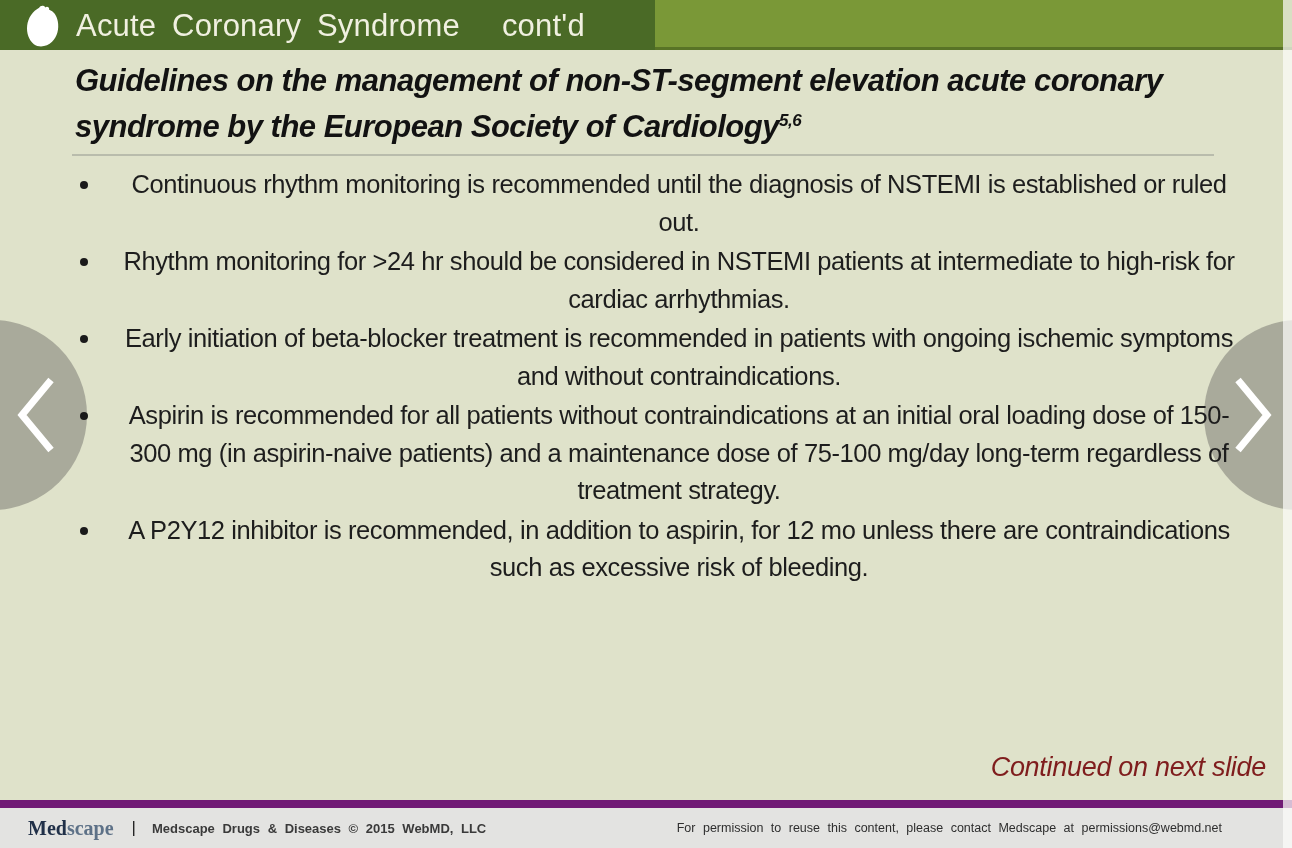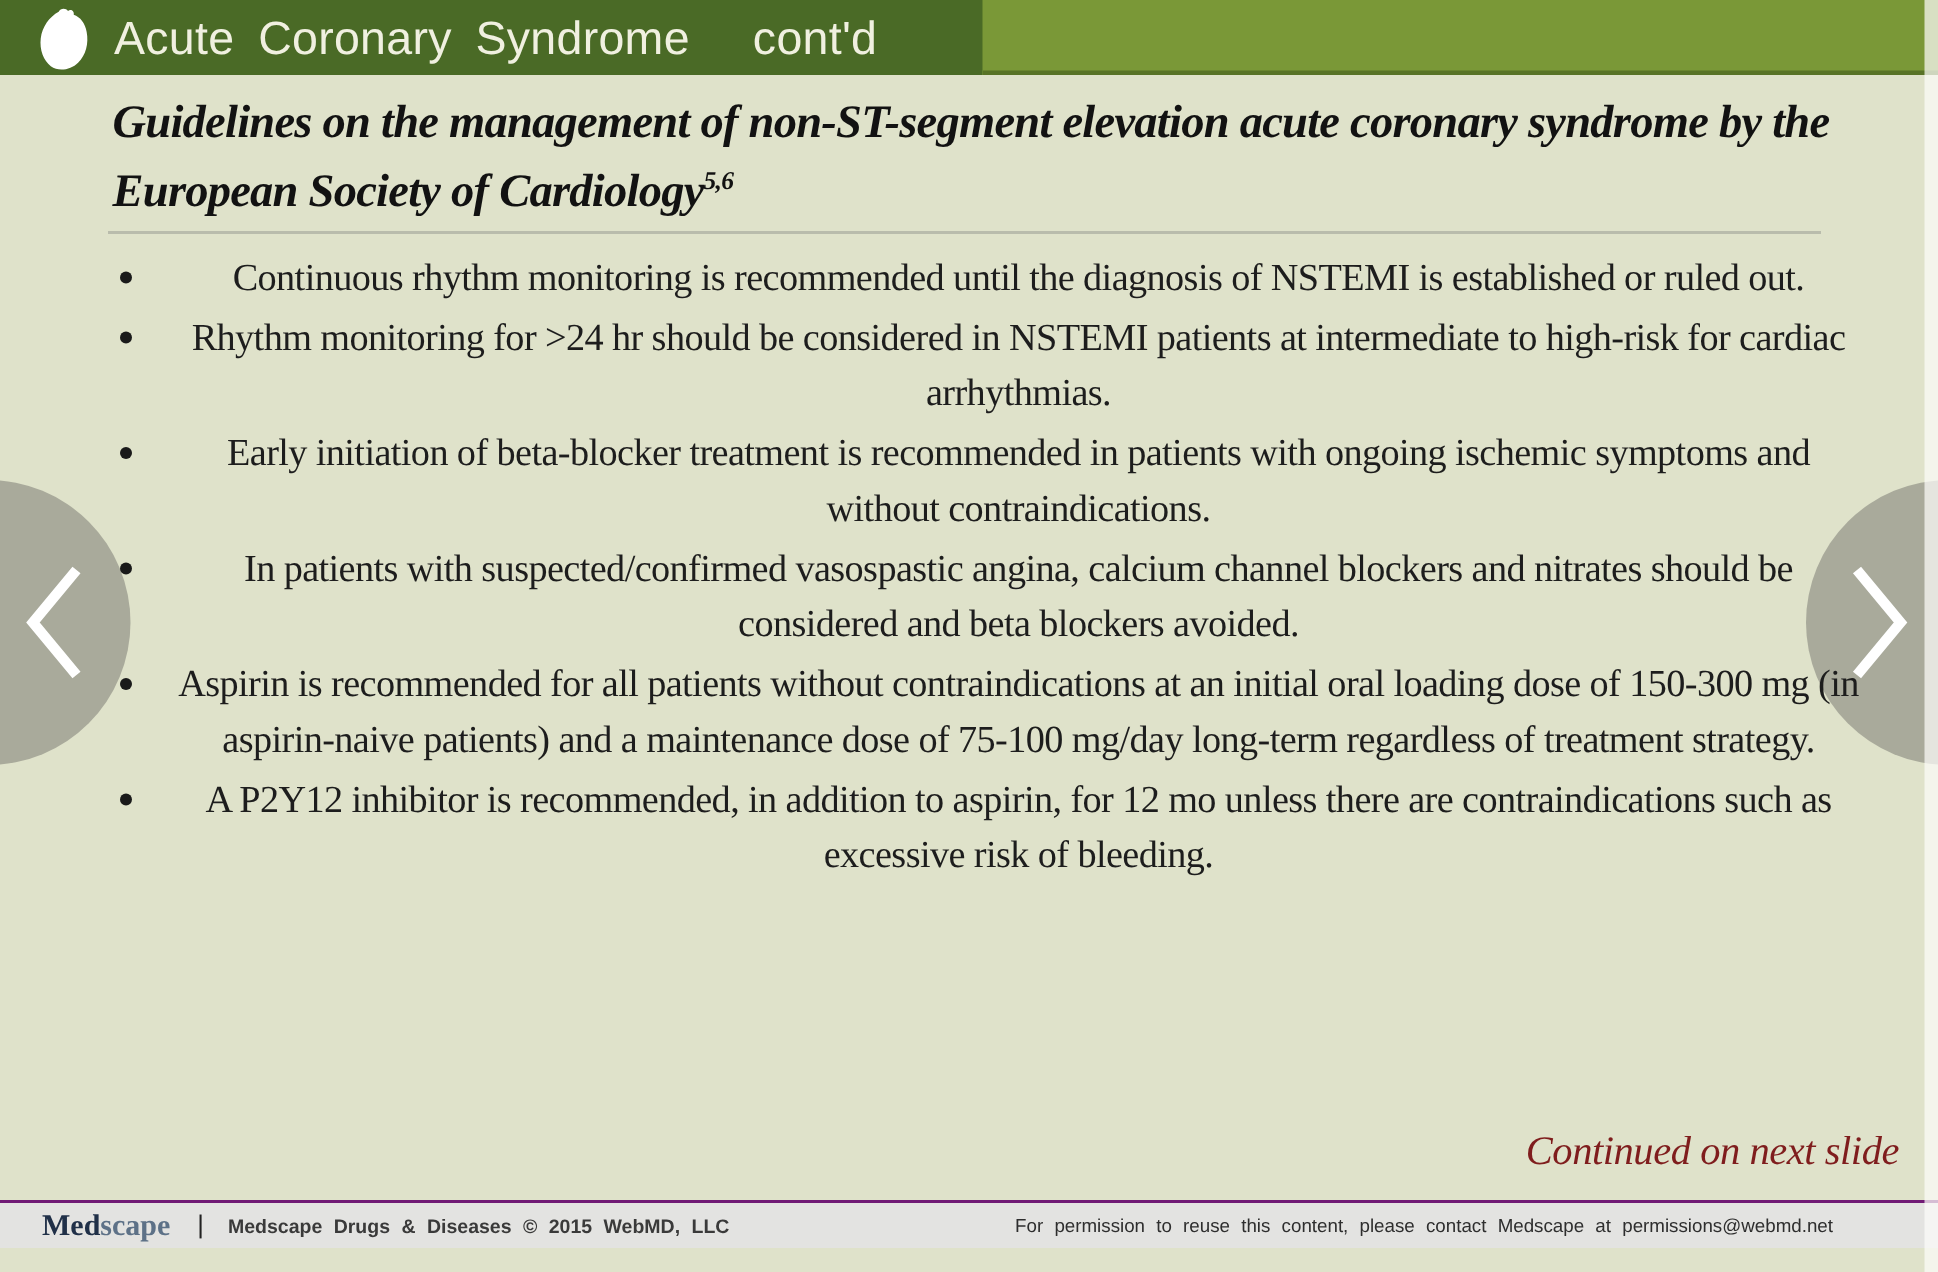--- a/index.html
+++ b/index.html
@@ -20,40 +20,40 @@
   .slide { position:absolute; top:50px; left:0; width:100%; height:750px; background:#dfe2ca; }
 
   .nav-circle { position:absolute; width:190px; height:190px; border-radius:50%;
                 background:#a9aa9b; z-index:1; cursor:pointer; }
   .nav-prev { left:-103px; top:270px; }
   .nav-next { left:1204px; top:270px; }
   .nav-circle svg { position:absolute; }
   .nav-prev svg { left:118px; top:56px; }
   .nav-next svg { left:28px; top:56px; }
 
-  .slide-layer { position:absolute; inset:0; z-index:2; pointer-events:none;font-family:Liberation Serif, serif; }
+  .slide-layer { position:absolute; inset:0; z-index:2; pointer-events:none; }
 
   .slide-title { position:absolute; left:75px; top:8px; width:1196px;
                  font-style:italic; font-weight:bold; font-size:31px; line-height:46px;
                  color:#121212; letter-spacing:-0.5px; }
   .slide-title sup { font-size:0.55em; vertical-align:super; line-height:0; }
 
   .rule { position:absolute; left:72px; top:104px; width:1142px; height:2px; background:#b9bcac; }
 
   .bullets { position:absolute; left:78px; top:116px; width:1162px; list-style:none; }
   .bullets li { position:relative; padding-left:40px; margin-bottom:2px;
                 font-size:25.5px; line-height:37.5px; color:#1d1d1d; letter-spacing:-0.4px;text-align:center; }
   .dot { position:absolute; left:2px; top:15px; width:8px; height:8px; border-radius:50%; background:#1a1a1a; }
 
   .continued { position:absolute; top:702px; right:26px; font-style:italic;
                font-size:27px; color:#7f1d1d; letter-spacing:-0.3px; }
 
   
-  .footer { position:absolute; left:0; top:800px; width:100%; height:32px;
-            background:#e3e3e1; border-top:2px solid #701a75;
+  .footer { position:absolute; left:0; top:800px; width:100%; height:48px;
+            background:#e3e3e1; border-top:8px solid #701a75;
             display:flex; align-items:center; z-index:5; }
   .logo { margin-left:28px; font-family:"Liberation Serif", serif; font-size:20px;
           font-weight:bold; white-space:nowrap; }
   .logo-med { color:#203048; }
   .logo-scape { color:#5d7187; }
   .footer-sep { margin:0 16px 0 18px; color:#222222; font-size:17px; }
   .attribution { font-size:13px; font-weight:bold; color:#3a3a3a; word-spacing:4px; white-space:nowrap; }
   .permission { margin-left:auto; margin-right:70px; font-size:12.5px; color:#2e2e2e;
                 word-spacing:4px; white-space:nowrap;padding-left:12px; }
 
@@ -95,21 +95,20 @@
       <h1 class="slide-title">
         <span>Guidelines on the management of non-ST-segment elevation acute coronary syndrome by the European Society of Cardiology</span><sup>5,6</sup>
       </h1>
 
       <div class="rule"></div>
 
       <ul class="bullets">
         <li><span class="dot"></span><span>Continuous rhythm monitoring is recommended until the diagnosis of NSTEMI is established or ruled out.</span></li>
         <li><span class="dot"></span><span>Rhythm monitoring for &gt;24 hr should be considered in NSTEMI patients at intermediate to high-risk for cardiac arrhythmias.</span></li>
         <li><span class="dot"></span><span>Early initiation of beta-blocker treatment is recommended in patients with ongoing ischemic symptoms and without contraindications.</span></li>
-        <li><span class="dot"></span><span>In patients with suspected/confirmed vasospastic angina, calcium channel blockers and nitrates should be considered and beta blockers avoided.</span></li>
         <li><span class="dot"></span><span>Aspirin is recommended for all patients without contraindications at an initial oral loading dose of 150-300 mg (in aspirin-naive patients) and a maintenance dose of 75-100 mg/day long-term regardless of treatment strategy.</span></li>
         <li><span class="dot"></span><span>A P2Y12 inhibitor is recommended, in addition to aspirin, for 12 mo unless there are contraindications such as excessive risk of bleeding.</span></li>
       </ul>
 
       <div class="continued">Continued on next slide</div>
     </div>
   </div>
 
   <div class="footer">
     <div class="logo">

